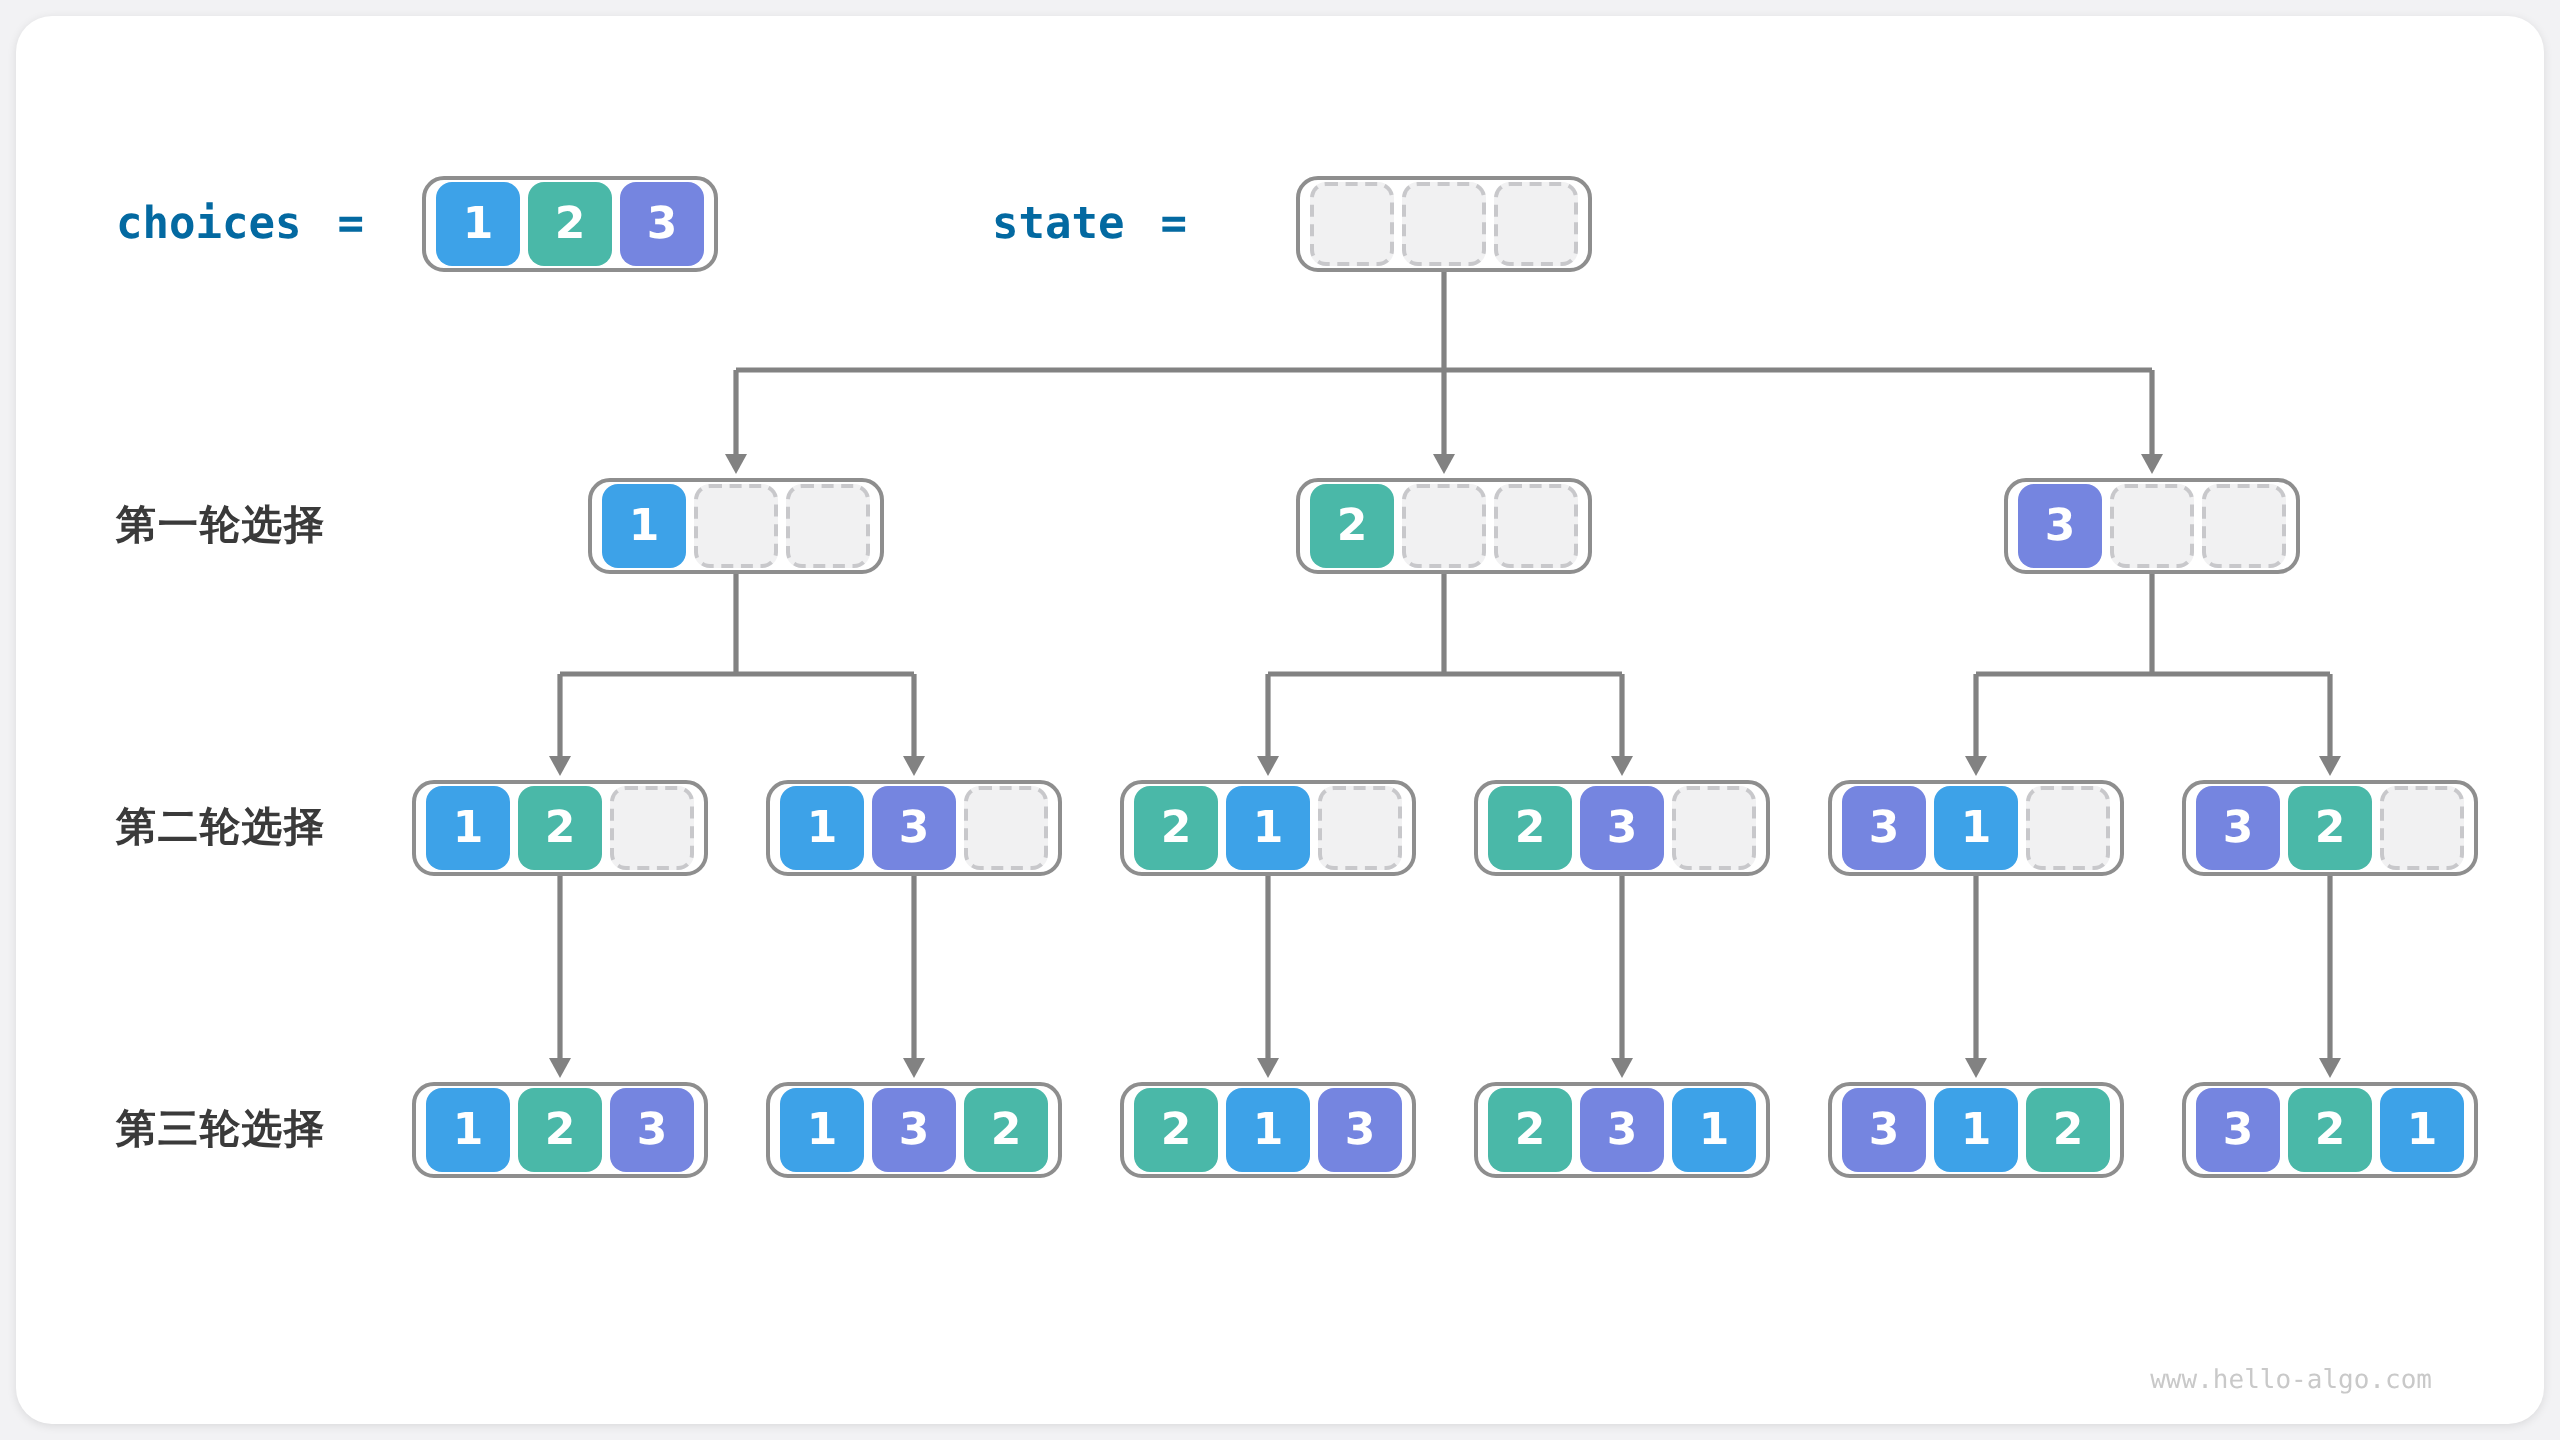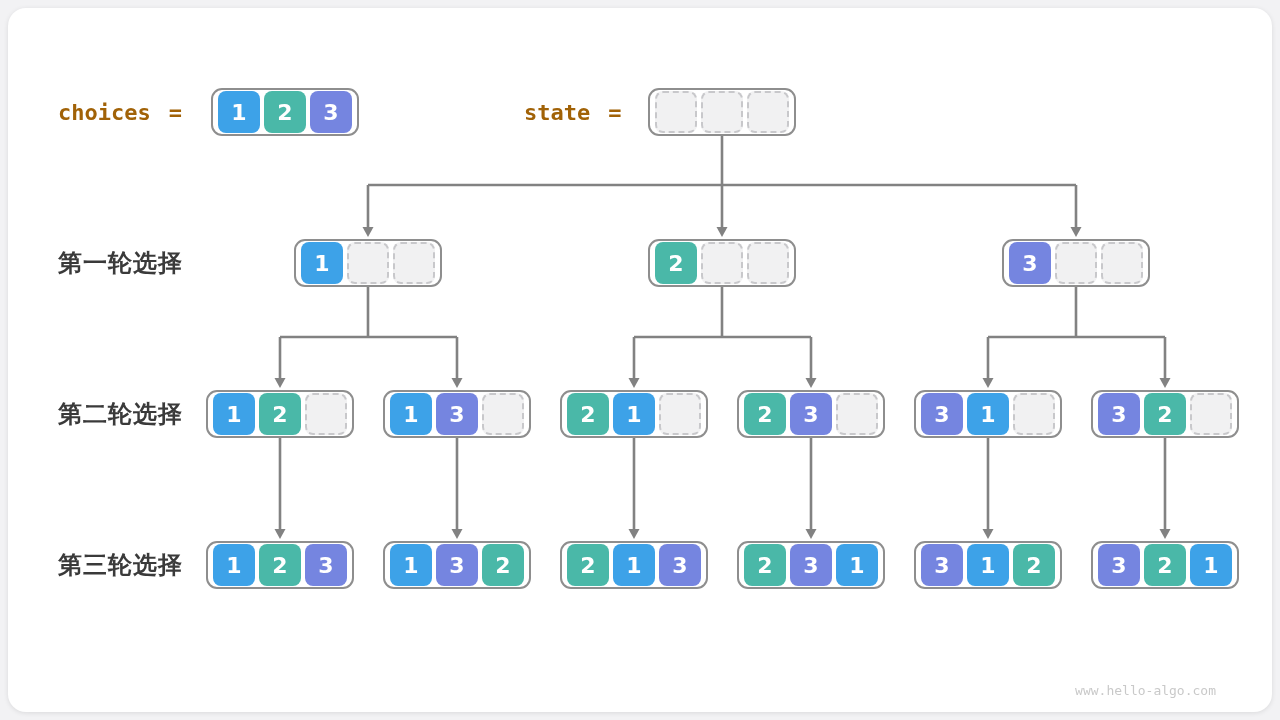--- a/index.html
+++ b/index.html
@@ -17,42 +17,42 @@
   .connectors {
     position:absolute; left:0; top:0; width:1280px; height:720px;
     pointer-events:none;
   }
   .pair {
     position:absolute; height:48px;
     display:flex; align-items:center; gap:18px;
   }
   .mono-label, .equals {
     font-family:"DejaVu Sans Mono", monospace;
-    font-weight:700; font-size:22px; color:#a16207;
+    font-weight:700; font-size:22px; color:#0369a1;
     white-space:pre;
   }
   .state-box {
     position:absolute; width:148px; height:48px; box-sizing:border-box;
     background:#ffffff; border:2px solid #8e8e8e; border-radius:11px;
     display:flex; align-items:center; justify-content:center;
     gap:4px; padding:0 2px;
   }
   .cell {
     width:42px; height:42px; box-sizing:border-box; border-radius:8px;
     display:flex; align-items:center; justify-content:center;
     font-family:"DejaVu Sans", sans-serif; font-weight:700;
     font-size:22px; color:#ffffff;
   }
   .cell.empty {
     background:#f1f1f2;
     border:2px dashed #c8c8cb;
   }
   .row-label {
     position:absolute; left:58px; height:48px; line-height:48px;
-    font-size:24px; font-weight:600; color:#3a3a3a;
+    font-size:20px; font-weight:600; color:#3a3a3a;
     letter-spacing:1px;
   }
   .watermark {
     position:absolute; right:64px; bottom:22px;
     font-family:"DejaVu Sans Mono", monospace;
     font-size:13px; color:#c9c9c9;
   }
 </style>
 </head>
 <body>
@@ -77,21 +77,21 @@
       <polygon points="805.5,529 816.5,529 811,539" fill="#828282"></polygon>
       <polygon points="982.5,529 993.5,529 988,539" fill="#828282"></polygon>
       <polygon points="1159.5,529 1170.5,529 1165,539" fill="#828282"></polygon>
     </svg>
 
   <div class="pair" style="left:58px; top:88px;">
     <span class="mono-label">choices</span>
     <span class="equals">=</span>
   </div>
 
-  <div class="pair" style="left:524px; top:88px;">
+  <div class="pair" style="left:496px; top:88px;">
     <span class="mono-label">state</span>
     <span class="equals">=</span>
   </div>
 
   <div class="row-label" style="top:239px;">第一轮选择</div>
   <div class="row-label" style="top:390px;">第二轮选择</div>
   <div class="row-label" style="top:541px;text-align:right;">第三轮选择</div>
 
   <div id="boxes">
       <div class="state-box" style="left: 211px; top: 88px;">

